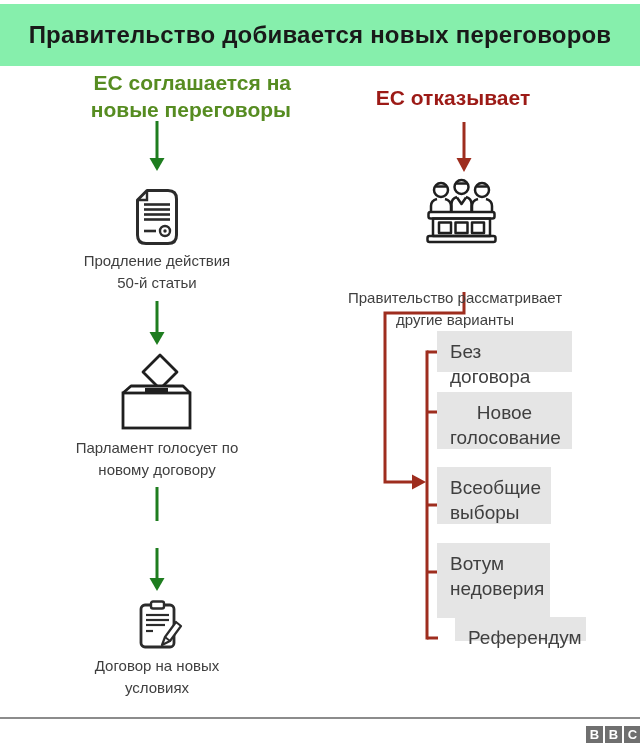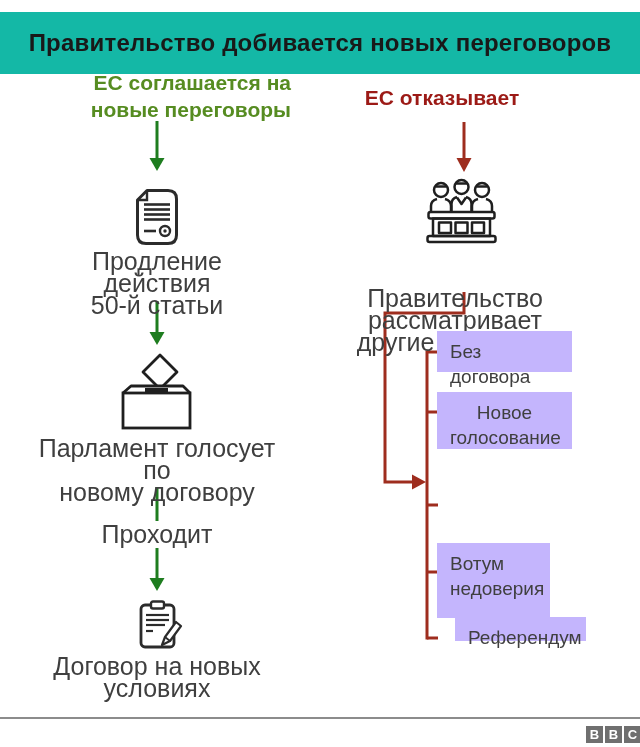--- a/index.html
+++ b/index.html
@@ -1,50 +1,50 @@
 <!DOCTYPE html>
 <html><head>
 <meta charset="utf-8">
 <style>
   html,body { margin:0; padding:0; background:#ffffff; }
   .stage {
     position:relative; width:640px; height:747px; background:#ffffff;
     font-family:"Liberation Sans","DejaVu Sans",sans-serif; overflow:hidden;
   }
   .title-bar {
-    position:absolute; left:0; top:12px; width:640px; height:62px;
-    background:#14b8a6; display:flex; align-items:center; justify-content:center;
+    position:absolute; left:0; top:4px; width:640px; height:62px;
+    background:#86efac; display:flex; align-items:center; justify-content:center;
     font-size:24px; font-weight:bold; color:#191919; letter-spacing:0.2px;
   }
   .heading-left {
     position:absolute; left:51px; top:69px; width:240px;
     font-size:21px; font-weight:bold; line-height:27px; color:#568c21;
     white-space:pre-line; text-align:right;
   }
   .heading-right {
-    position:absolute; left:297px; top:86px; width:290px; text-align:center;
+    position:absolute; left:308px; top:86px; width:290px; text-align:center;
     font-size:21px; font-weight:bold; color:#9c1a16;
   }
   .label {
-    position:absolute; font-size:25px; line-height:22px; color:#3f3f3f;
+    position:absolute; font-size:15px; line-height:22px; color:#3f3f3f;
     text-align:center; white-space:pre-line;
   }
   #lbl-step1 { left:37px;  top:250px; width:240px; }
   #lbl-step2 { left:37px;  top:437px; width:240px; }
   #lbl-pass  { left:37px;  top:523px; width:240px; }
   #lbl-step3 { left:37px;  top:655px; width:240px; }
   #lbl-right { left:299px; top:251px; width:312px;margin-top:36px; }
   .overlay { position:absolute; left:0; top:0; width:640px; height:747px; pointer-events:none; }
   .icon { position:absolute; }
   #icon-document   { left:136px; top:189px; }
   #icon-ballot     { left:119px; top:352px; }
   #icon-parliament { left:426px; top:177px; }
   #icon-contract   { left:139px; top:600px; }
   .opt {
-    position:absolute; background:#c4b5fd; color:#3f3f3f; font-size:19px;
+    position:absolute; background:#e5e5e5; color:#3f3f3f; font-size:19px;
     line-height:25px; padding:8px 13px; box-sizing:border-box; white-space:pre-line;
     text-align:left;
   }
   #opt-1 { left:437px; top:331px; width:135px; height:41px; }
   #opt-2 { left:437px; top:392px; width:135px; height:57px;text-align:center; }
   #opt-3 { left:437px; top:467px; width:114px; height:57px; }
   #opt-4 { left:437px; top:543px; width:113px; height:75px; }
   #opt-5 { left:455px; top:617px; width:131px; height:24px; }
   .footer-line {
     position:absolute; left:0; top:717px; width:640px; height:0;
@@ -158,29 +158,30 @@
       <line x1="7" y1="31" x2="14" y2="31"></line>
     </g>
     <path d="M23,45 L26,37 L37,22 L42,26 L31,41 Z" fill="#ffffff" stroke="#2b2b2b" stroke-width="2.2" stroke-linejoin="round"></path>
     <line x1="26" y1="37" x2="31" y2="41" stroke="#2b2b2b" stroke-width="1.8"></line>
   </svg>
 
   <div id="lbl-step1" class="label">Продление действия
 50-й статьи</div>
   <div id="lbl-step2" class="label">Парламент голосует по
 новому договору</div>
-  <div id="lbl-pass" class="label">Проходит</div>
   <div id="lbl-step3" class="label">Договор на новых
 условиях</div>
   <div id="lbl-right" class="label">Правительство рассматривает
 другие варианты</div>
 
   <div id="opt-1" class="opt">Без договора</div>
   <div id="opt-2" class="opt">Новое
 голосование</div>
+  <div id="opt-3" class="opt">Всеобщие
+выборы</div>
   <div id="opt-4" class="opt">Вотум
 недоверия</div>
   <div id="opt-5" class="opt">Референдум</div>
 
   <div class="footer-line"></div>
   <div class="bbc">
     <div class="sq">B</div>
     <div class="sq">B</div>
     <div class="sq">C</div>
   </div>

